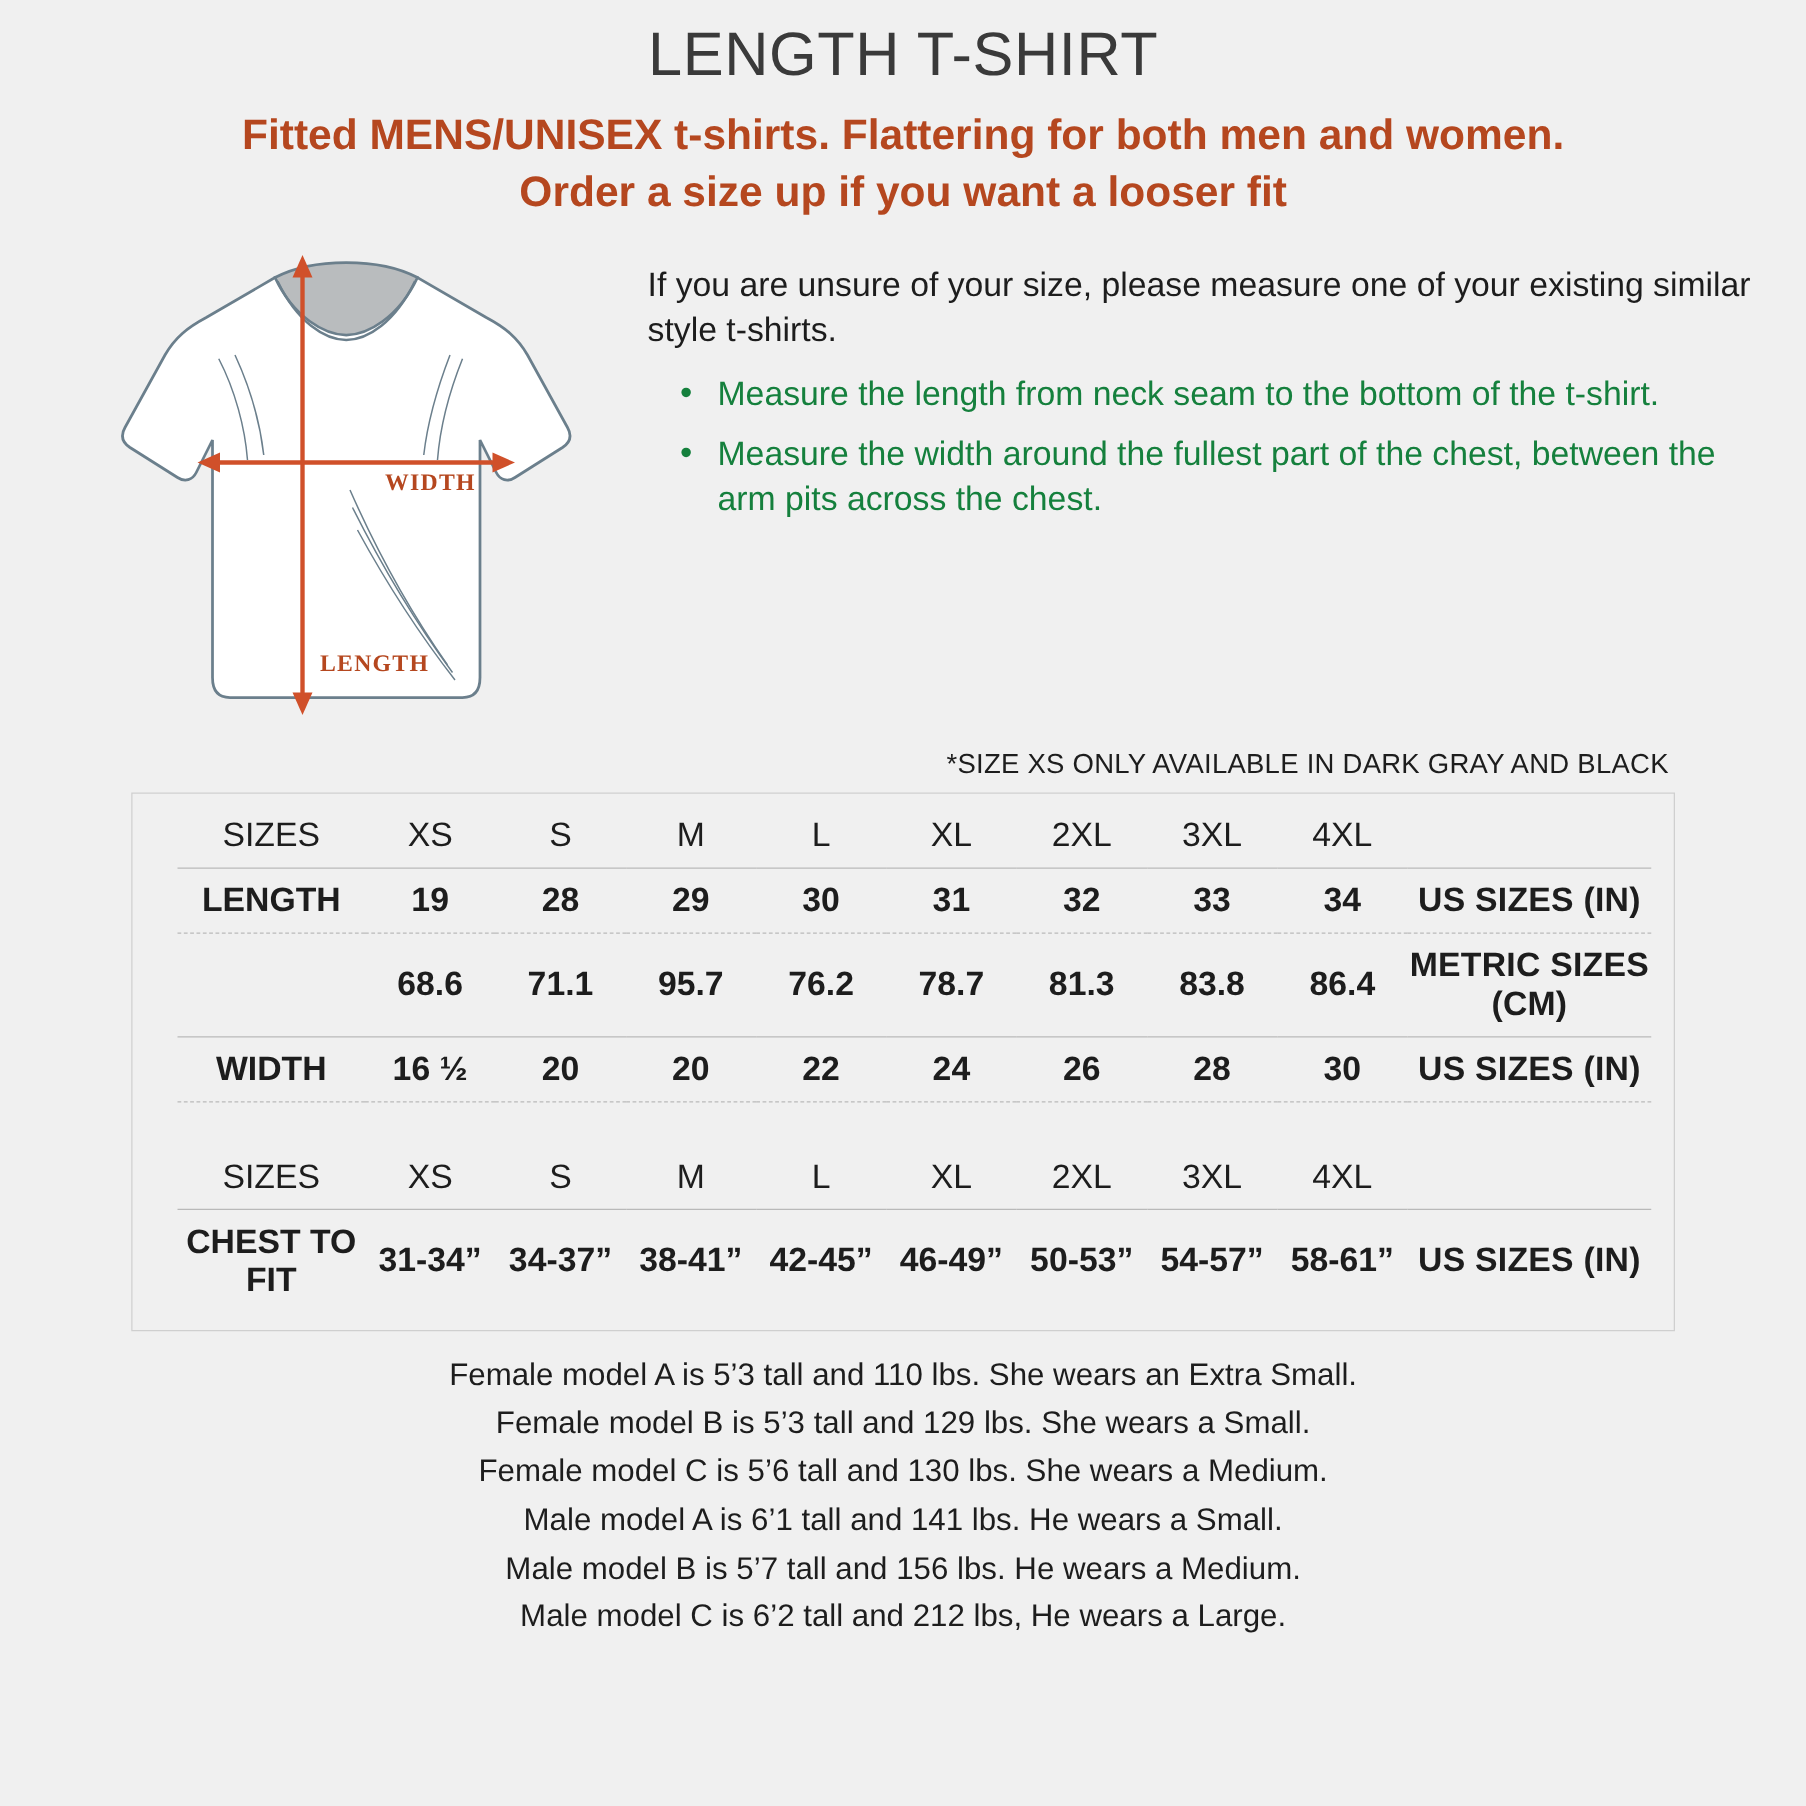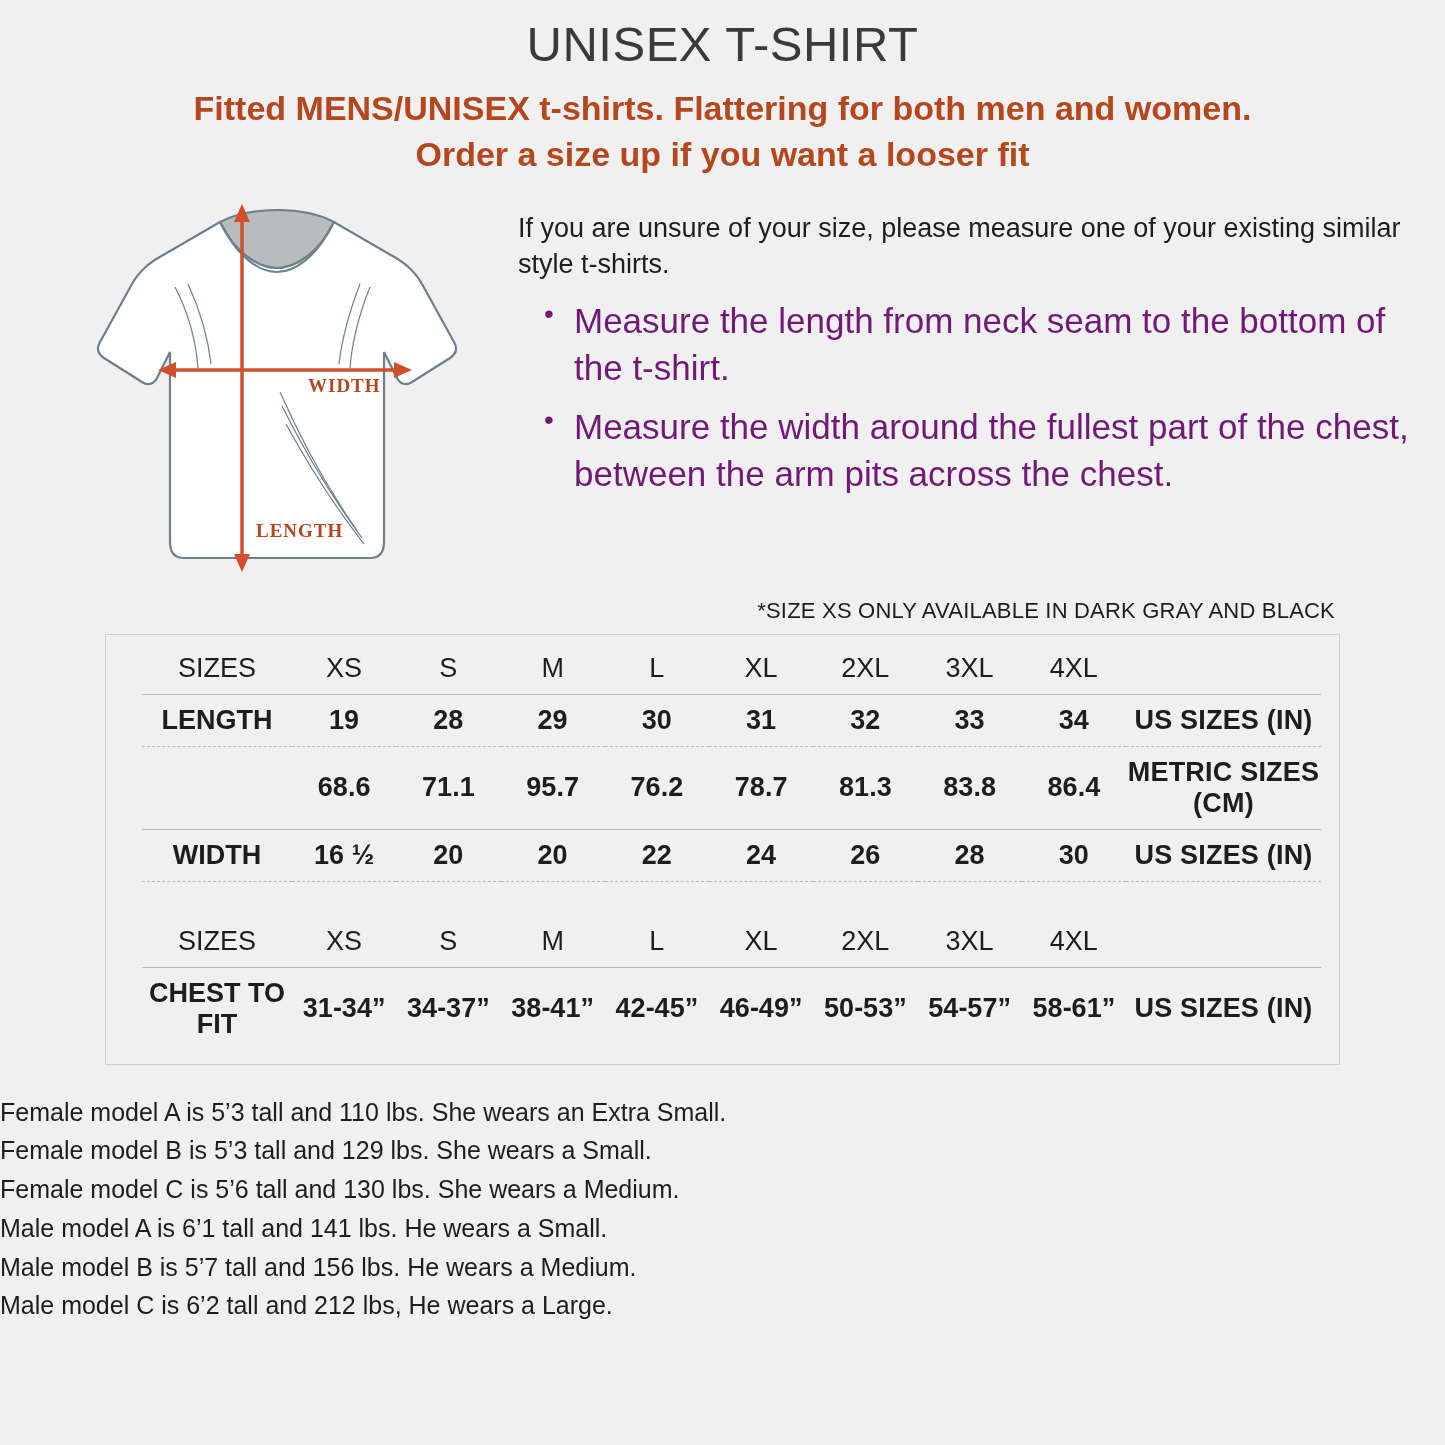--- a/index.html
+++ b/index.html
@@ -63,23 +63,23 @@
     line-height: 1.35;
     color: #1d1d1d;
   }
   ul.bullets {
     margin: 14px 0 0 0;
     padding-left: 56px;
     list-style: none;
   }
   ul.bullets li {
     position: relative;
-    font-size: 35px;
+    font-size: 27px;
     line-height: 1.35;
-    color: #701a75;
+    color: #15803d;
     margin-bottom: 12px;
   }
   ul.bullets li::before {
     content: "\2022";
     position: absolute;
     left: -30px;
     top: -2px;
     font-size: 28px;
   }
 
@@ -134,42 +134,43 @@
   .red-light { color: #c4785e; font-weight: normal; font-size: 25px; }
   .solid-border td { border-bottom: 1px solid #b9b9b9; }
   .dashed-border td { border-bottom: 1px dashed #b9b9b9; }
   .thick-border td { border-bottom: 2px solid #8d8d8d; }
   .spacer td { height: 14px; border: none; padding: 0; }
   .chest-label { font-size: 26px; }
   .chest-val { font-size: 26px; }
 
   
   .footer {
-    margin-top: 28px;
+    text-align: center;
+    margin-top: 16px;
     font-size: 25px;
     line-height: 1.55;
     color: #1d1d1d;
   }
 
   
   .shirt-svg { display: block; }
   .dimlabel {
     font-family: "Liberation Serif", serif;
     font-weight: bold;
     fill: #b5471f;
     font-size: 19px;
     letter-spacing: 1px;
   }
 </style>
 </head>
 <body>
 
 <div class="page">
 
-  <div class="title">UNISEX T-SHIRT</div>
+  <div class="title">LENGTH T-SHIRT</div>
 
   <div class="subtitle">
     <div>Fitted MENS/UNISEX t-shirts. Flattering for both men and women.</div>
     <div>Order a size up if you want a looser fit</div>
   </div>
 
   <div class="mid">
 
     <div class="shirt-col">
       <svg class="shirt-svg" width="420" height="400" viewBox="0 0 420 400">

